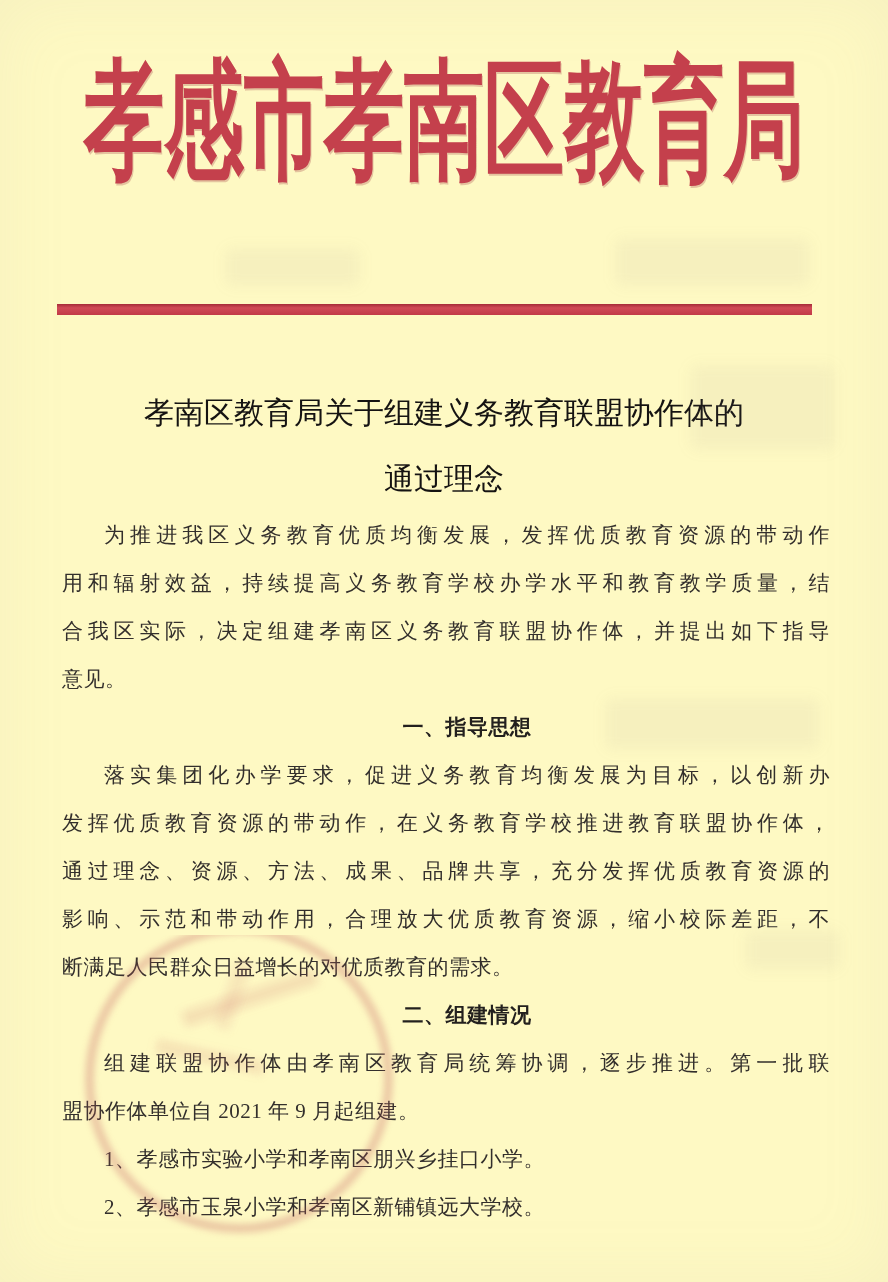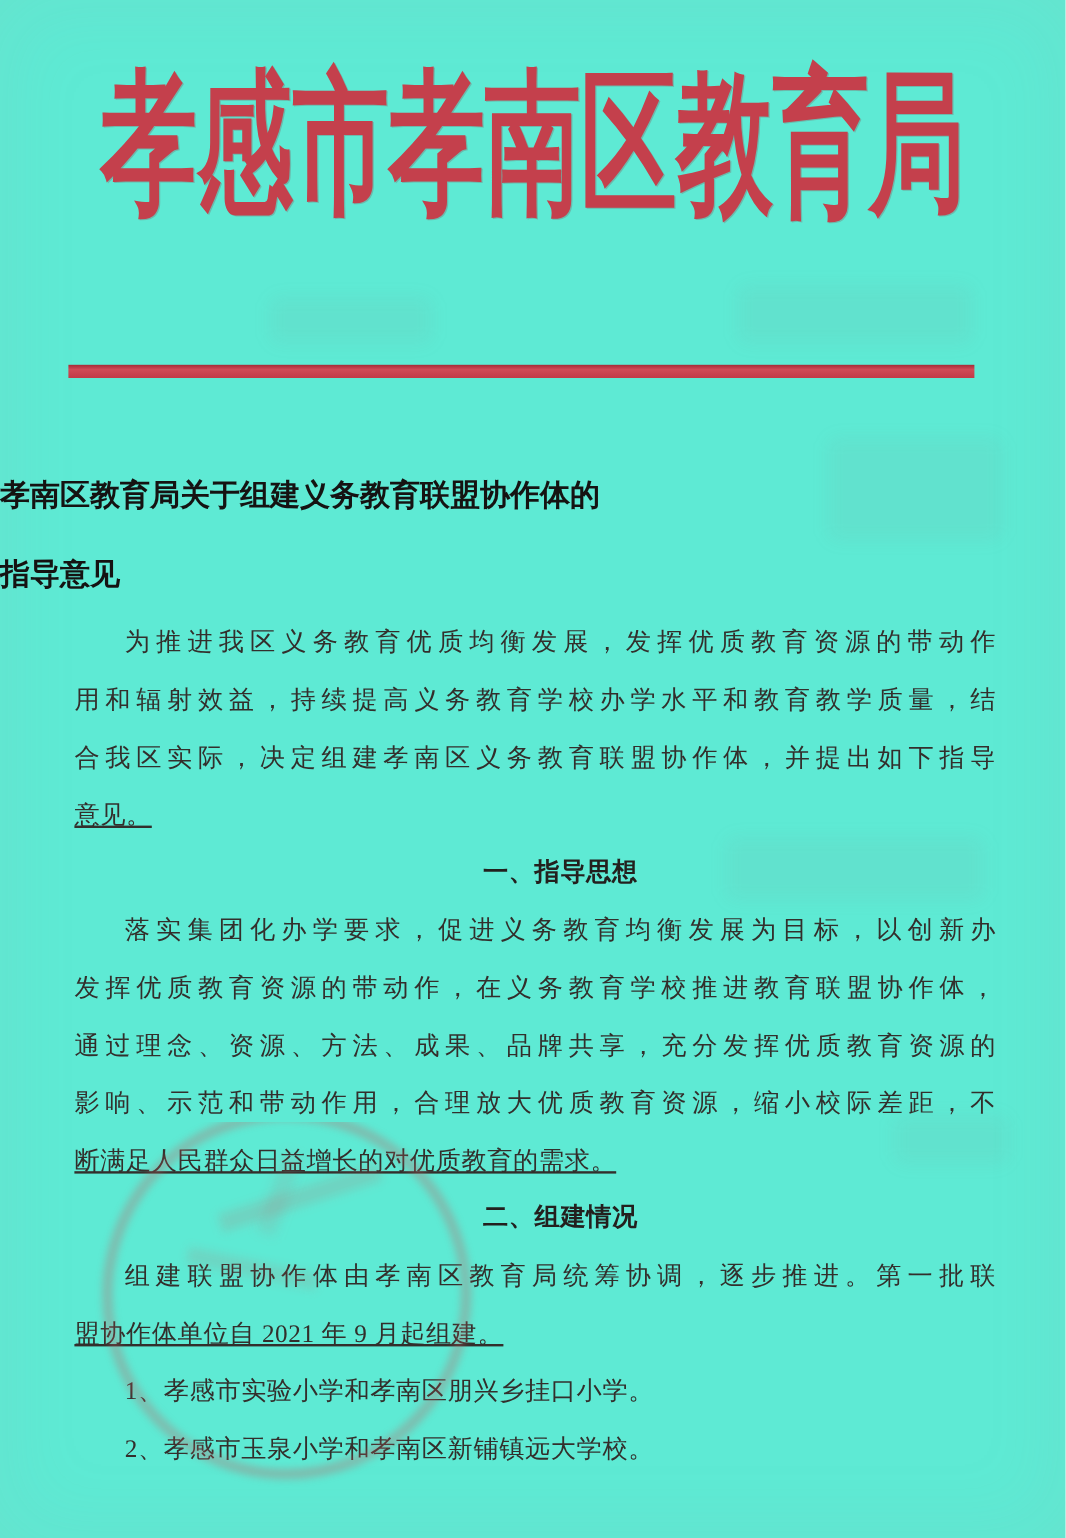--- a/index.html
+++ b/index.html
@@ -1,21 +1,21 @@
 <!DOCTYPE html>
 <html lang="zh"><head>
 <meta charset="utf-8">
 <style>
   html, body { margin: 0; padding: 0; background: #fcfbf8; }
   .page {
     position: relative;
     width: 888px;
     height: 1282px;
     margin: 0 auto;
-    background: #5eead4;
+    background: #fef9c3;
     overflow: hidden;
     box-shadow: inset 0 0 70px rgba(175,168,158,0.10);
     font-family: "Liberation Serif", "DejaVu Serif", serif;
   }
 
   
   .masthead {
     position: absolute;
     top: 52px; left: 0; right: 0;
     text-align: center;
@@ -35,44 +35,45 @@
     position: absolute;
     top: 304px; left: 57px;
     width: 755px; height: 11px;
     background: linear-gradient(#a52b38, #d04a56 35%, #c23a47);
   }
 
   
   .doc-title {
     position: absolute;
     top: 380px; left: 0; right: 0;
+    text-align: center;
     color: #151312;
     font-family: "Liberation Sans", "DejaVu Sans", sans-serif;
-    font-weight: 700;
-    font-size: 25px;
+    font-weight: 400;
+    font-size: 30px;
     line-height: 66px;
   }
 
   
   .body-flow {
     position: absolute;
     top: 511px; left: 62px;
     width: 768px;
     color: #332f2c;
     font-size: 21px;
     line-height: 48px;
     letter-spacing: 0.5px;
   }
   .body-flow .line {
     text-align: justify;
     text-align-last: justify;
     white-space: nowrap;
   }
   .body-flow .line.first { text-indent: 2em; }
-  .body-flow .line.last  { text-align-last: left; white-space: normal; text-decoration: underline; }
+  .body-flow .line.last  { text-align-last: left; white-space: normal; }
   .body-flow .heading {
     font-family: "Liberation Sans", "DejaVu Sans", sans-serif;
     font-weight: 700;
     color: #23201e;
     text-indent: 2em;
     text-align: center;
   }
   .body-flow .list-item { text-indent: 2em; }
 
   
@@ -134,21 +135,21 @@
 <body>
 
 <div class="page">
 
   <div class="masthead" style="color: rgb(196, 64, 76);">孝感市孝南区教育局</div>
 
   <div class="red-rule"></div>
 
   <div class="doc-title">
     <div>孝南区教育局关于组建义务教育联盟协作体的</div>
-    <div>指导意见</div>
+    <div>通过理念</div>
   </div>
 
   <div class="body-flow">
       <div class="para">
         <div class="line first">为推进我区义务教育优质均衡发展，发挥优质教育资源的带动作</div>
         <div class="line">用和辐射效益，持续提高义务教育学校办学水平和教育教学质量，结</div>
         <div class="line">合我区实际，决定组建孝南区义务教育联盟协作体，并提出如下指导</div>
         <div class="line last">意见。</div>
       </div>
       <div class="heading">一、指导思想</div>

